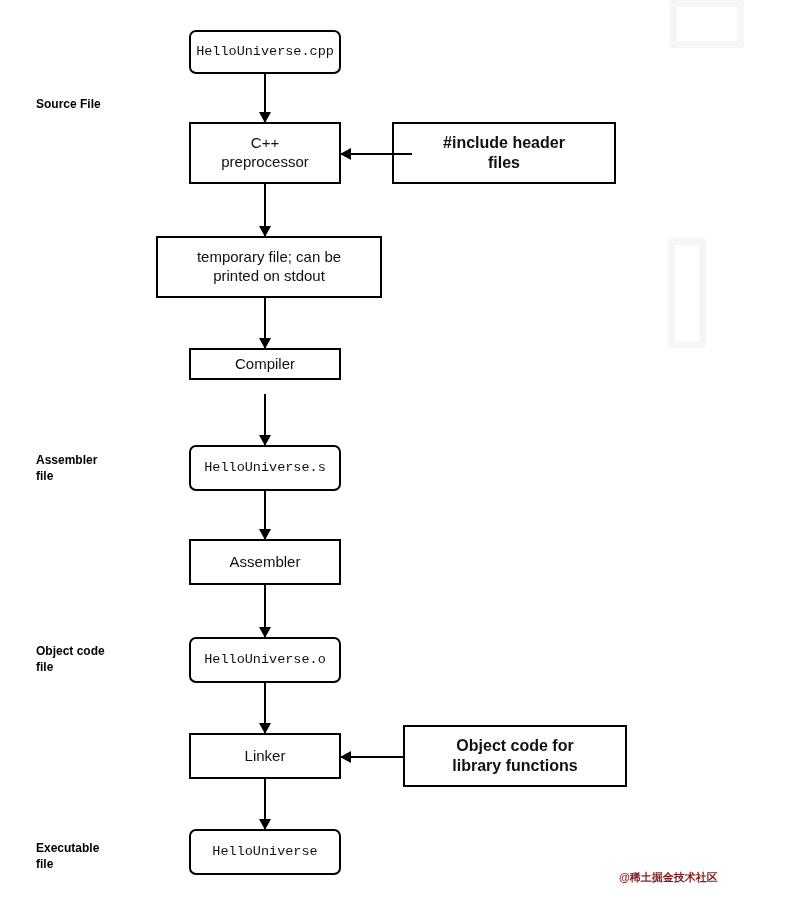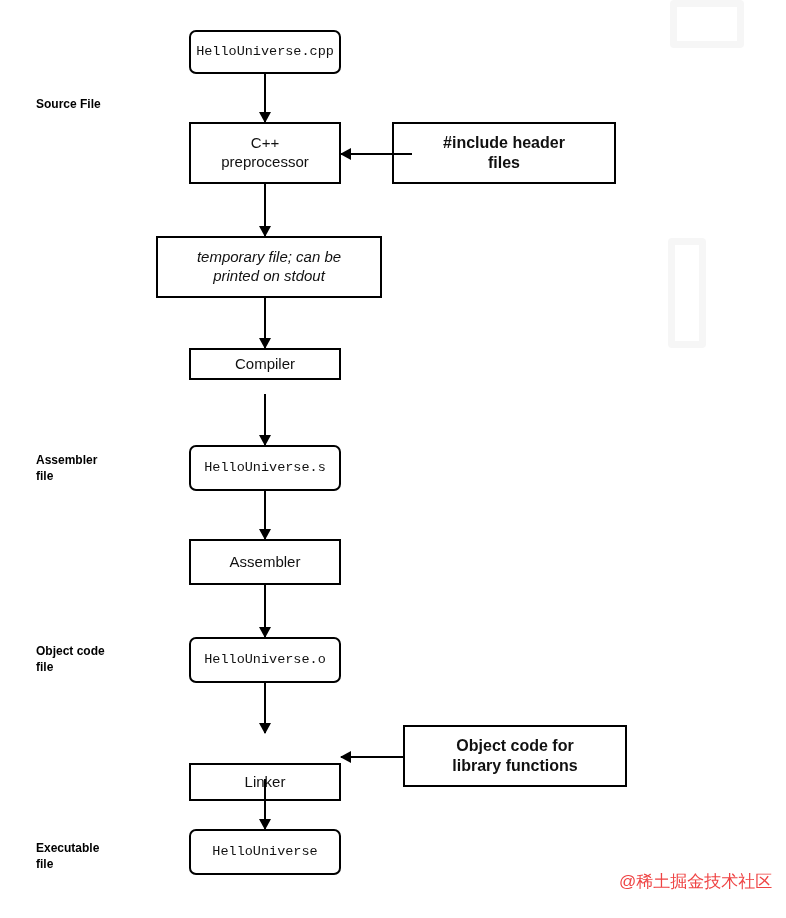--- a/index.html
+++ b/index.html
@@ -77,23 +77,24 @@
     left: -1px;
     top: -5px;
     width: 0;
     height: 0;
     border-top: 6px solid transparent;
     border-bottom: 6px solid transparent;
     border-right: 11px solid #000000;
   }
   .watermark {
     position: absolute;
-    font-size: 17px;
-    color: #ef4444;
+    font-size: 11px;
+    color: #7f1d1d;
     white-space: nowrap;
+    font-weight: bold;
   }
   .wm-shape {
     position: absolute;
     border: 7px solid #f6f6f6;
     border-radius: 4px;
   }
 </style>
 </head>
 <body>
 
@@ -108,27 +109,27 @@
   <div class="stage-label" style="left:36px; top:643px;">Object code
 file</div>
   <div class="stage-label" style="left:36px; top:840px;">Executable
 file</div>
 
   <div class="node mono" style="left:189px; top:30px; width:152px; height:44px;">HelloUniverse.cpp</div>
   <div class="node" style="left:189px; top:122px; width:152px; height:62px; white-space:pre-line;">C++
 preprocessor</div>
   <div class="node bold" style="left:392px; top:122px; width:224px; height:62px; white-space:pre-line;">#include header
 files</div>
-  <div class="node" style="left:156px; top:236px; width:226px; height:62px; white-space:pre-line;font-style:italic;">temporary file; can be
+  <div class="node" style="left:156px; top:236px; width:226px; height:62px; white-space:pre-line;">temporary file; can be
 printed on stdout</div>
   <div class="node" style="left:189px; top:348px; width:152px; height:32px;">Compiler</div>
   <div class="node mono" style="left:189px; top:445px; width:152px; height:46px;">HelloUniverse.s</div>
   <div class="node" style="left:189px; top:539px; width:152px; height:46px;">Assembler</div>
   <div class="node mono" style="left:189px; top:637px; width:152px; height:46px;">HelloUniverse.o</div>
-  <div class="node" style="left:189px; top:763px; width:152px; height:38px;">Linker</div>
+  <div class="node" style="left:189px; top:733px; width:152px; height:46px;">Linker</div>
   <div class="node bold" style="left:403px; top:725px; width:224px; height:62px; white-space:pre-line;">Object code for
 library functions</div>
   <div class="node mono" style="left:189px; top:829px; width:152px; height:46px;">HelloUniverse</div>
 
   <div class="arrow-v" style="left:264px; top:74px; height:48px;"></div>
   <div class="arrow-v" style="left:264px; top:184px; height:52px;"></div>
   <div class="arrow-v" style="left:264px; top:298px; height:50px;"></div>
   <div class="arrow-v" style="left:264px; top:394px; height:51px;"></div>
   <div class="arrow-v" style="left:264px; top:491px; height:48px;"></div>
   <div class="arrow-v" style="left:264px; top:585px; height:52px;"></div>

